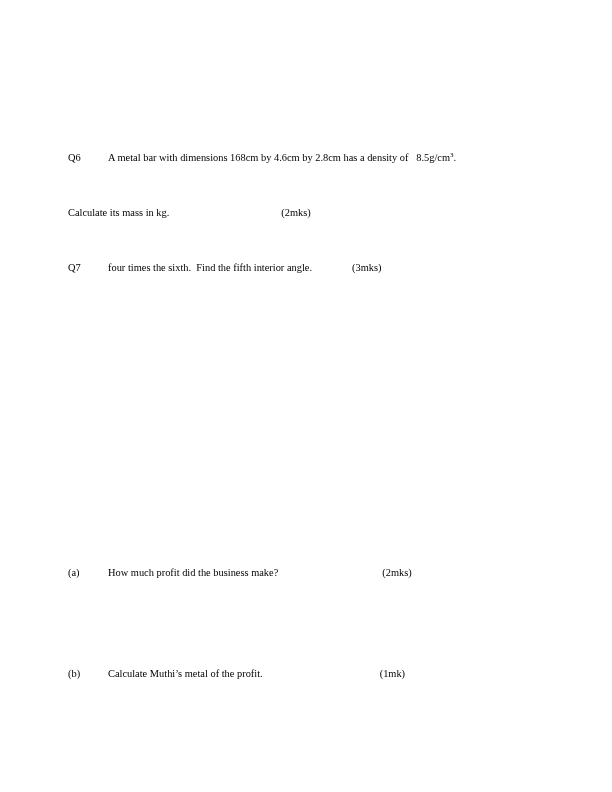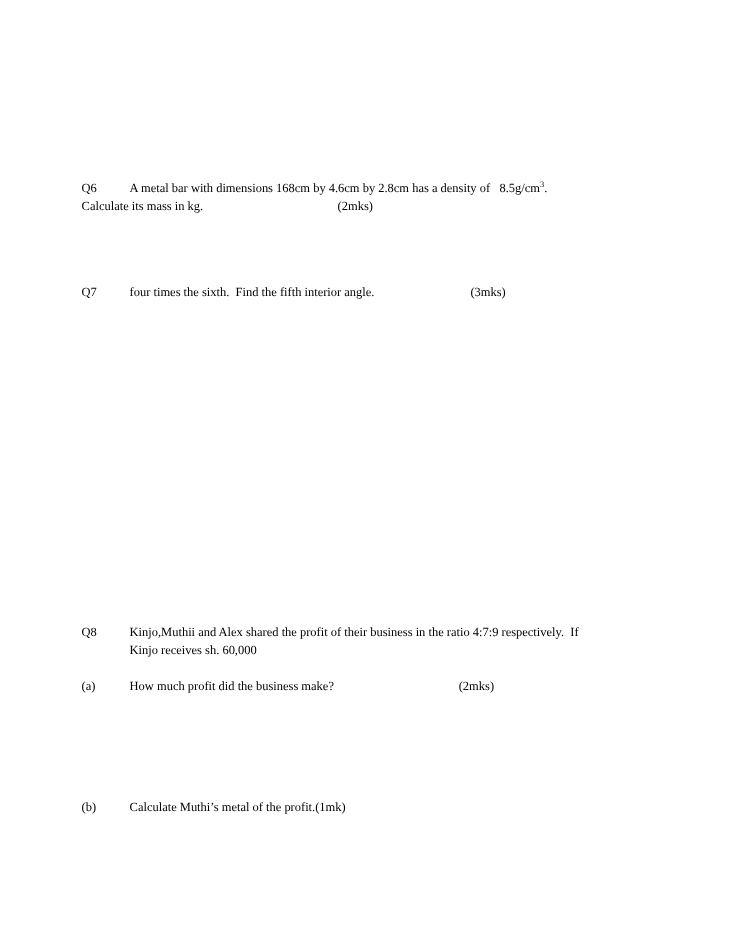--- a/index.html
+++ b/index.html
@@ -48,37 +48,37 @@
   }
   sup {
     font-size: 7px;
     vertical-align: super;
     line-height: 0;
   }
 
   
   #q6 { left: 68px; top: 150px; width: 470px; }
   #q6 .l1 { display: block; }
-  #q6 .l2 { display: block; margin-left: -40px; }
+  #q6 .l2 { display: block; margin-left: -40px; margin-top: 40px; }
   #q6 .marks-q6 { display: inline-block; margin-left: 112px; }
 
   
-  #q7 { left: 68px; top: 237px; width: 478px; }
-  #q7 .marks-q7 { display: inline-block; margin-left: 80px; text-align: center; }
+  #q7 { left: 68px; top: 260px; width: 478px; }
+  #q7 .marks-q7 { display: inline-block; margin-left: 40px; text-align: center; }
 
   
   #q8 { left: 68px; top: 520px; width: 478px; }
 
   
   #q8a { left: 68px; top: 565px; width: 478px; }
   #q8a .marks-a { display: inline-block; margin-left: 104px; }
 
   
   #q8b { left: 68px; top: 666px; width: 478px; }
-  #q8b .marks-b { display: inline-block; }
+  #q8b .marks-b { display: inline-block; margin-left: 117px; }
 
   .plabel {
     position: absolute;
     left: 0;
     top: 0;
     width: 40px;
   }
   .pbody {
     margin-left: 40px;
   }
@@ -96,27 +96,20 @@
     </div>
   </div>
 
   <div class="qblock" id="q7">
     <span class="qlabel">Q7</span>
     <div class="qbody">
       <span class="line"><span>four times the sixth.  Find the fifth interior angle.</span><span class="marks marks-q7">(3mks)</span></span>
     </div>
   </div>
 
-  <div class="qblock" id="q8">
-    <span class="qlabel">Q8</span>
-    <div class="qbody">
-      <span class="line">Kinjo,Muthii and Alex shared the profit of their business in the ratio 4:7:9 respectively.  If</span>
-      <span class="line">Kinjo receives sh. 60,000</span>
-    </div>
-  </div>
 
   <div class="qblock" id="q8a">
     <span class="plabel">(a)</span>
     <div class="pbody">
       <span class="line"><span>How much profit did the business make?</span><span class="marks marks-a">(2mks)</span></span>
     </div>
   </div>
 
   <div class="qblock" id="q8b">
     <span class="plabel">(b)</span>

